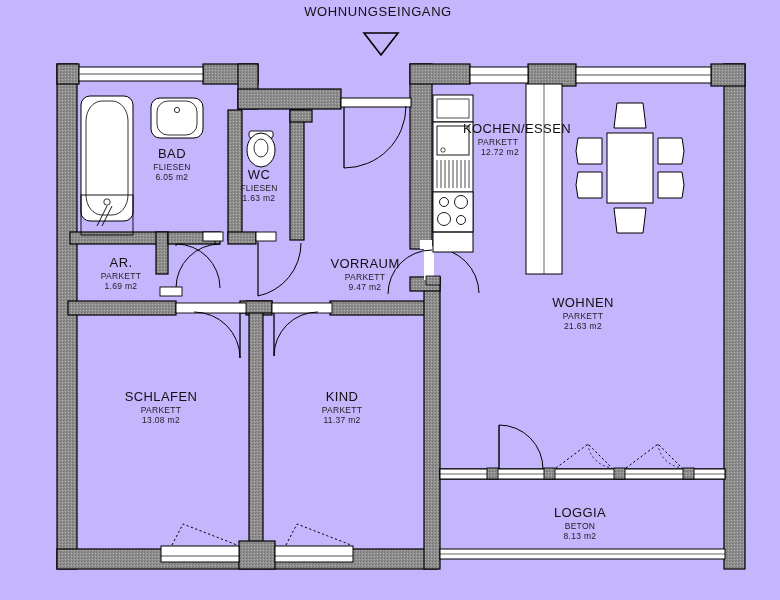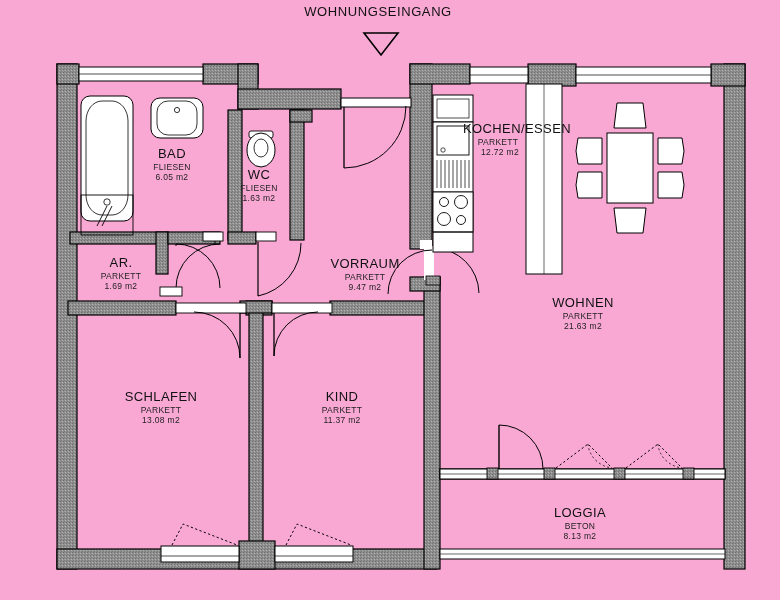--- a/index.html
+++ b/index.html
@@ -1,21 +1,21 @@
 <!DOCTYPE html>
 <html><head>
 <meta charset="utf-8">
 <style>
   html,body{margin:0;padding:0;background:#ffffff;}
   body{
     width:780px;height:600px;overflow:hidden;
     font-family:"Liberation Sans", sans-serif;
     color:#000;
   }
-  #plan-root{position:relative;width:780px;height:600px;background:#f9a8d4;}
+  #plan-root{position:relative;width:780px;height:600px;background:#c4b5fd;}
   svg#floorplan{display:block;width:780px;height:600px;}
   .lbl-name{font-family:"Liberation Sans",sans-serif;font-size:13px;letter-spacing:.4px;fill:#111;}
   .lbl-mat{font-family:"Liberation Sans",sans-serif;font-size:8.5px;letter-spacing:.3px;fill:#222;}
   .lbl-area{font-family:"Liberation Sans",sans-serif;font-size:8.5px;letter-spacing:.3px;fill:#222;}
   .title-txt{font-family:"Liberation Sans",sans-serif;font-size:13px;letter-spacing:.6px;fill:#111;}
 </style>
 </head>
 <body>
 
 <div id="plan-root">

